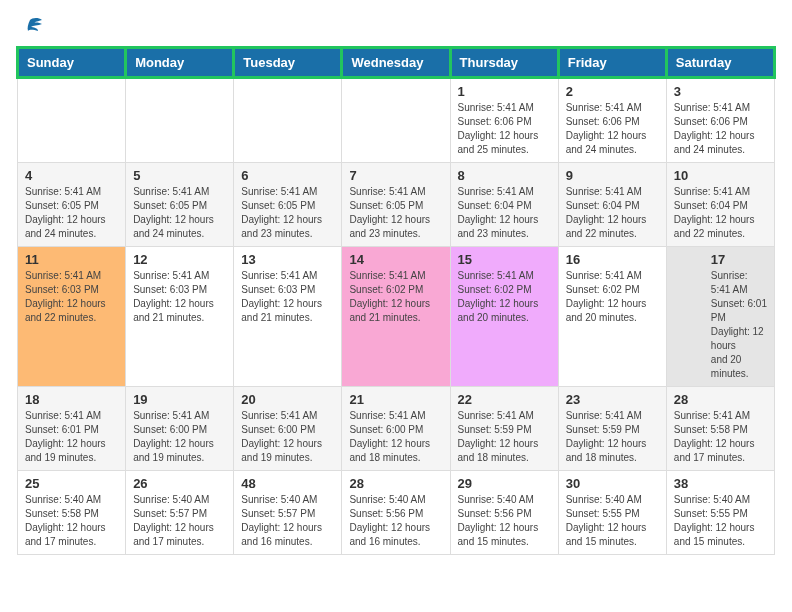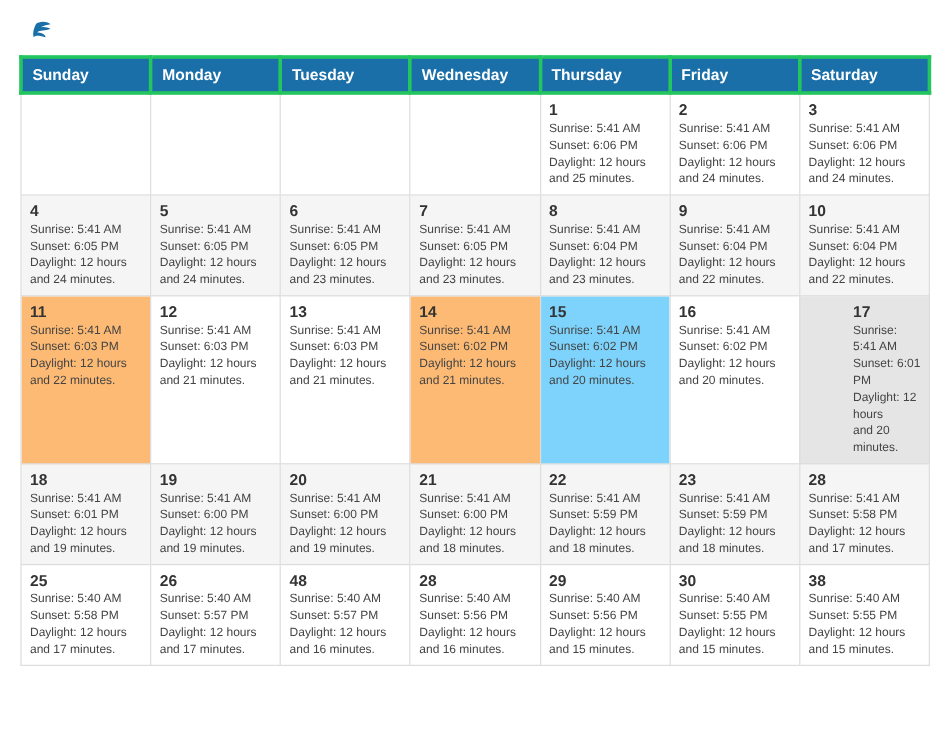--- a/index.html
+++ b/index.html
@@ -216,28 +216,28 @@
 Daylight: 12 hours
 and 21 minutes.</div>
         </td>
         <td style="background-color: rgb(255, 255, 255);">
           <span class="day-number">13</span>
           <div class="day-info" style="white-space: pre-line;">Sunrise: 5:41 AM
 Sunset: 6:03 PM
 Daylight: 12 hours
 and 21 minutes.</div>
         </td>
-        <td style="background-color: #fdba74;">
+        <td style="background-color: #f9a8d4;">
           <span class="day-number">14</span>
           <div class="day-info" style="white-space: pre-line;">Sunrise: 5:41 AM
 Sunset: 6:02 PM
 Daylight: 12 hours
 and 21 minutes.</div>
         </td>
-        <td style="background-color: #7dd3fc;">
+        <td style="background-color: #f0abfc;">
           <span class="day-number">15</span>
           <div class="day-info" style="white-space: pre-line;">Sunrise: 5:41 AM
 Sunset: 6:02 PM
 Daylight: 12 hours
 and 20 minutes.</div>
         </td>
         <td style="background-color: rgb(255, 255, 255);">
           <span class="day-number">16</span>
           <div class="day-info" style="white-space: pre-line;">Sunrise: 5:41 AM
 Sunset: 6:02 PM

